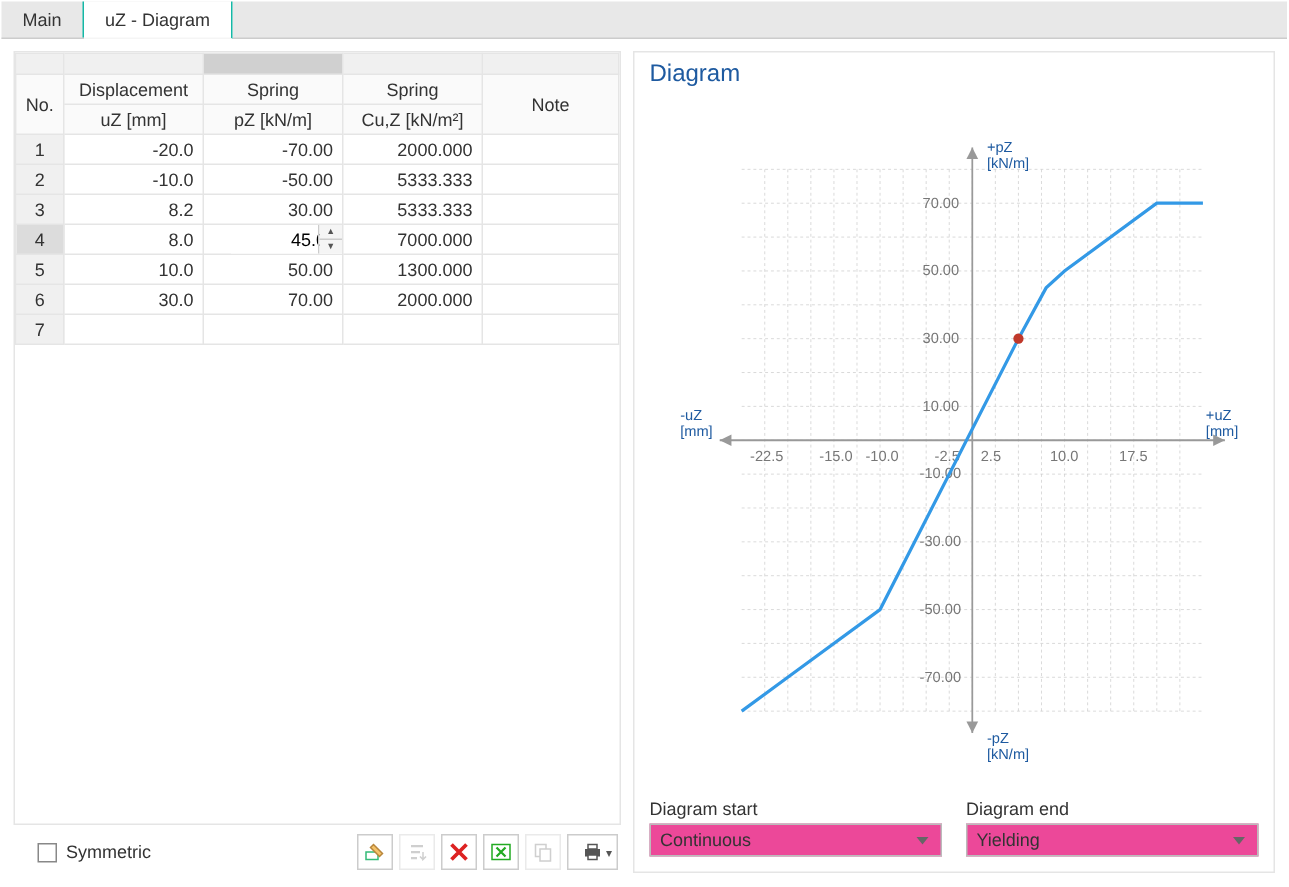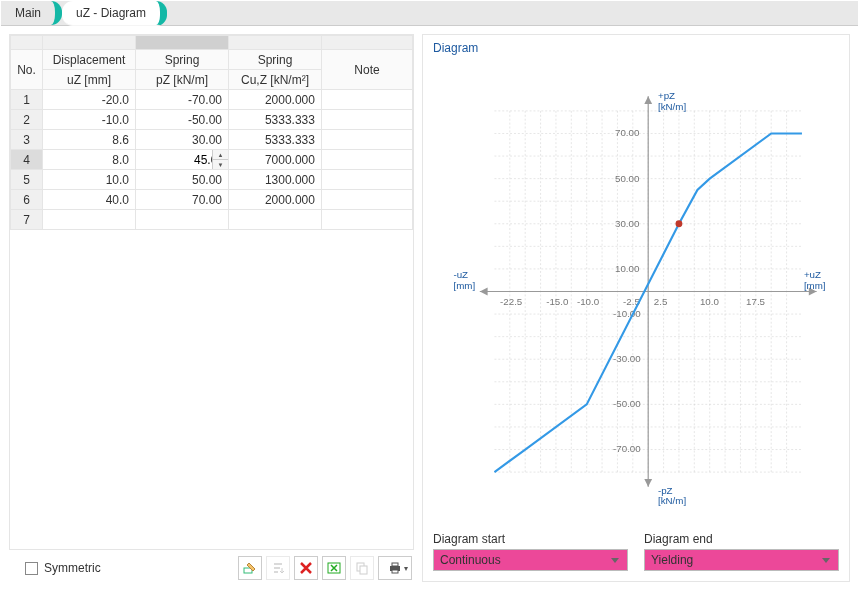--- a/index.html
+++ b/index.html
@@ -1,20 +1,20 @@
 <!DOCTYPE html>
 <html><head>
 <meta charset="utf-8">
 <style>
   * { box-sizing: border-box; margin: 0; padding: 0; }
   body { font-family: "Segoe UI", Arial, sans-serif; font-size: 12px; color: #333; background: #fff; }
   .app { width: 859px; height: 591px; display: flex; flex-direction: column; border: 1px solid #fff; }
   
   .tabs { display: flex; background: #e8e8e8; border-bottom: 1px solid #ccc; }
-  .tab { padding: 5px 14px; cursor: pointer; border-right: 7px solid #14b8a6; border-radius: 11px; }
+  .tab { padding: 5px 14px; cursor: pointer; border-right: 1px solid #14b8a6; }
   .tab.active { background: #ffffff; border-bottom: 1px solid #f5f5f5; margin-bottom: -1px; }
   
   .content { flex: 1; display: flex; padding: 8px; gap: 8px; min-height: 0; }
   .left { flex: 0 0 405px; display: flex; flex-direction: column; }
   .right { flex: 1; display: flex; flex-direction: column; border: 1px solid #e5e5e5; }
   
   .grid-wrap { flex: 1; overflow: auto; border: 1px solid #e5e5e5; }
   table.grid { border-collapse: collapse; width: 100%; }
   table.grid th, table.grid td { border: 1px solid #e5e5e5; padding: 2px 6px; height: 20px; }
   table.grid th { background: #fafafa; font-weight: normal; text-align: center; }
@@ -31,21 +31,21 @@
   
   .toolbar-row { display: flex; align-items: center; padding: 6px 2px 2px; }
   .checkbox-wrap { display: flex; align-items: center; gap: 6px; flex:1;padding-left:14px; }
   .checkbox-wrap .box { width:13px; height:13px; border:1px solid #888; background:#fff; }
   .toolbar { display: flex; gap: 4px; }
   .tbtn { width: 24px; height: 24px; border: 1px solid #ccc; display: flex; align-items:center; justify-content:center; cursor:pointer; background:#fff; }
   .tbtn.disabled { opacity: 0.4; cursor: default; }
   .tbtn.dd { width: 34px; position:relative; }
   .tbtn.dd::after { content:"▾"; font-size:8px; position:absolute; right:3px; color:#555; }
   
-  .diagram-title { padding: 6px 10px 2px; color: #1e5aa0; font-size: 12px; }
+  .diagram-title { padding: 6px 10px 2px; color: #1e5aa0; font-size: 16px; }
   .plot { flex:1; position:relative; margin: 2px 8px 4px; }
   .plot svg { width:100%; height:100%; }
   
   .combo-row { display:flex; gap:16px; padding: 4px 10px 10px; }
   .combo-group { flex:1; display:flex; flex-direction:column; gap:3px; }
   .combo-group label { font-size:12px; color:#333; }
   .combo { border:1px solid #bbb; background:#ec4899; height:22px; display:flex; align-items:center; padding:0 6px; position:relative; cursor:pointer; }
   .combo::after { content:""; position:absolute; right:8px; width:0; height:0; border-left:4px solid transparent; border-right:4px solid transparent; border-top:5px solid #666; }
   .axis-title { font-size: 10px; fill: #1e5aa0; }
   .tick-label { font-size: 10px; fill: #777; }
@@ -93,21 +93,21 @@
               </tr>
               <tr>
                 <td class="rownum">2</td>
                 <td class="num">-10.0</td>
                 <td class="num">-50.00</td>
                 <td class="num">5333.333</td>
                 <td></td>
               </tr>
               <tr>
                 <td class="rownum">3</td>
-                <td class="num">8.6</td>
+                <td class="num">8.2</td>
                 <td class="num">30.00</td>
                 <td class="num">5333.333</td>
                 <td></td>
               </tr>
               <tr>
                 <td class="rownum sel">4</td>
                 <td class="num">8.0</td>
                 <td class="num editing"><input value="45.00" style=""><div class="spinner">
                     <div>▲</div>
                     <div>▼</div>
@@ -117,21 +117,21 @@
               </tr>
               <tr>
                 <td class="rownum">5</td>
                 <td class="num">10.0</td>
                 <td class="num">50.00</td>
                 <td class="num">1300.000</td>
                 <td></td>
               </tr>
               <tr>
                 <td class="rownum">6</td>
-                <td class="num">40.0</td>
+                <td class="num">30.0</td>
                 <td class="num">70.00</td>
                 <td class="num">2000.000</td>
                 <td></td>
               </tr>
               <tr>
                 <td class="rownum">7</td>
                 <td class="num"></td>
                 <td class="num"></td>
                 <td class="num"></td>
                 <td></td>

